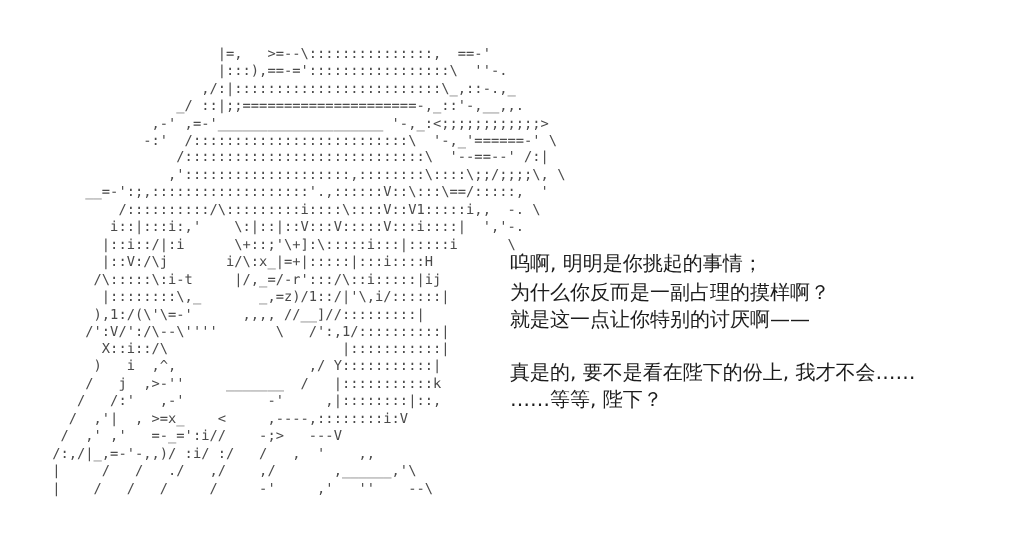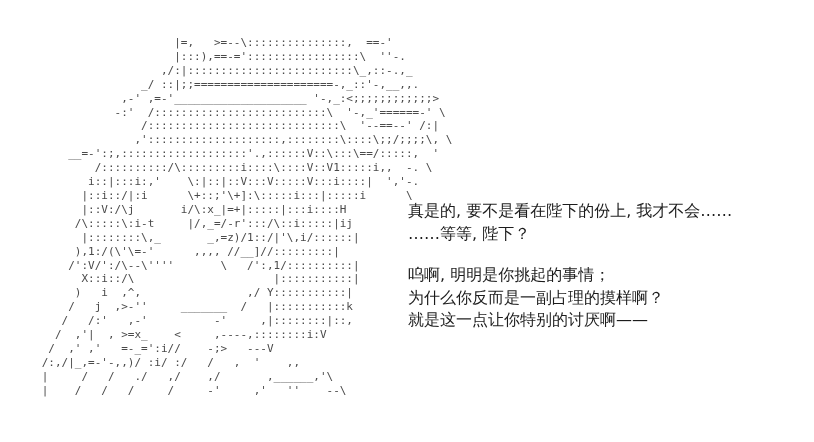--- a/index.html
+++ b/index.html
@@ -73,20 +73,20 @@
            )   i  ,^,                ,/ Y:::::::::::|
           /   j  ,&gt;-''     _______  /   |:::::::::::k
          /   /:'   ,-'          -'     ,|::::::::|::,
         /  ,'|  , &gt;=x_    &lt;     ,----,::::::::i:V
        /  ,' ,'   =-_=':i//    -;&gt;   ---V
       /:,/|_,=-'-,,)/ :i/ :/   /   ,  '    ,,
       |     /   /   ./   ,/    ,/       ,______,'\
       |    /   /   /     /     -'     ,'   ''    --\</pre>
 
   <div class="dialogue">
-    <p>真是的, 要不是看在陛下的份上, 我才不会……
-……等等, 陛下？</p>
     <p>呜啊, 明明是你挑起的事情；
 为什么你反而是一副占理的摸样啊？
 就是这一点让你特别的讨厌啊——</p>
+    <p>真是的, 要不是看在陛下的份上, 我才不会……
+……等等, 陛下？</p>
   </div>
 
 </div>
 
 </body></html>

